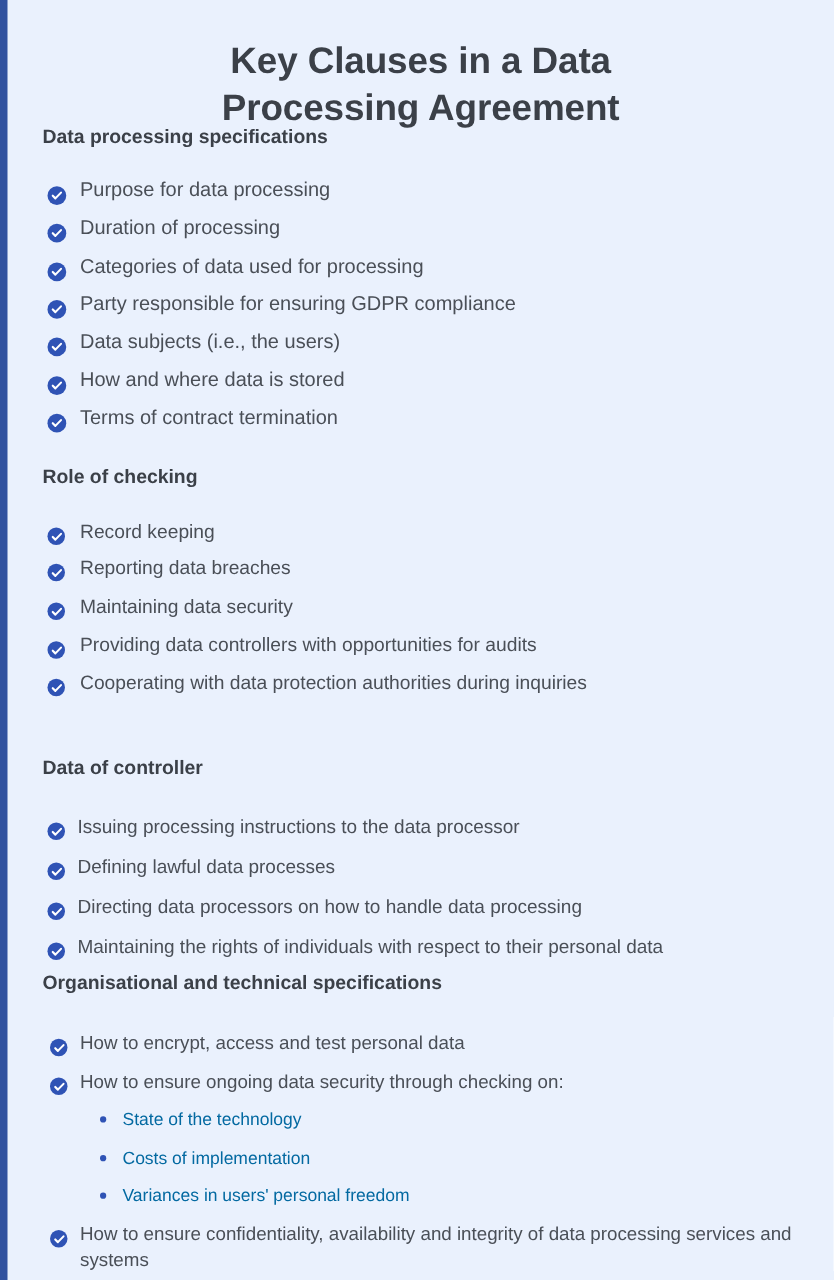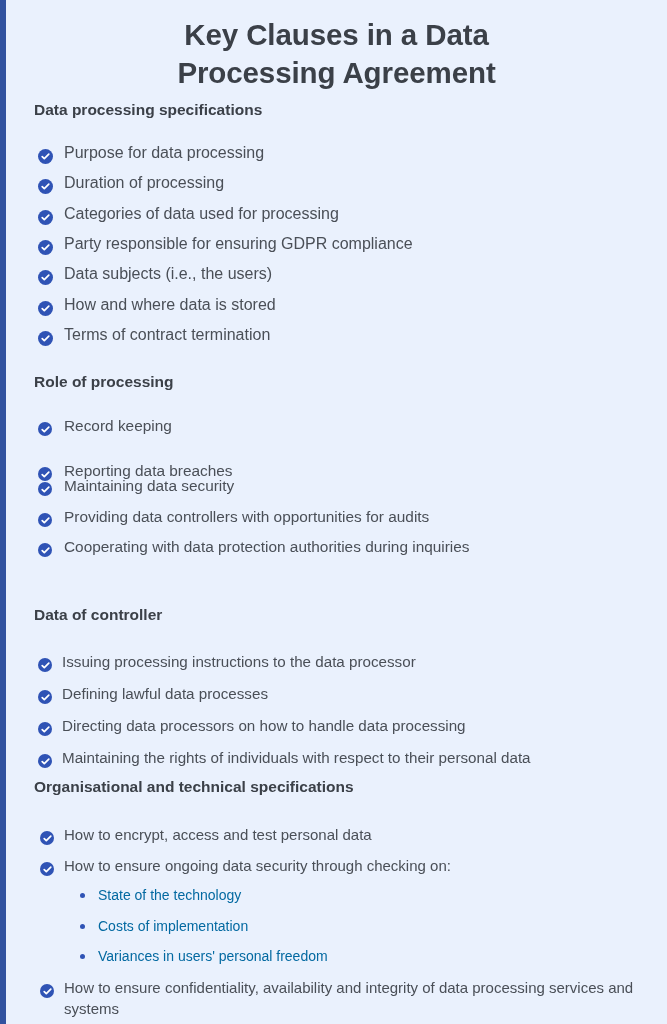--- a/index.html
+++ b/index.html
@@ -28,21 +28,21 @@
   }
   #content {
     position: absolute;
     left: 6px;
     top: 0;
     right: 0;
     bottom: 0;
     padding: 0;
   }
   .title {
-    margin: 2px;
+    margin: 16px;
     padding: 14px 40px 0 40px;
     text-align: center;
     font-size: 29.5px;
     font-weight: bold;
     line-height: 38px;
     color: #3b4048;
     letter-spacing: -0.1px;
   }
   .section {
     padding: 0 10px 0 0;
@@ -170,31 +170,31 @@
               <span class="check" style="top: 7px; left: 32px; width: 15px; height: 15px;">
                 <svg width="11" height="11" viewBox="0 0 11 11" aria-hidden="true">
                   <path d="M2.2 5.6 L4.3 7.7 L8.8 3.1" fill="none" stroke="#ffffff" stroke-width="1.7" stroke-linecap="round" stroke-linejoin="round"></path>
                 </svg>
               </span>
               <span class="itxt">Terms of contract termination</span>
             </li>
           </ul>
         </div>
         <div class="section" style="position: absolute; left: 0px; right: 0px; top: 372px;">
-          <div class="section-heading">Role of processing</div>
+          <div class="section-heading">Role of checking</div>
           <ul class="items" style="position: relative; margin-top: 23px; height: 181.2px;">
             <li class="item" style="position: absolute; left: 0px; right: 8px; top: 0px; font-size: 15.4px; line-height: 21px; padding-left: 58px;">
               <span class="check" style="top: 7px; left: 32px; width: 14px; height: 14px;">
                 <svg width="11" height="11" viewBox="0 0 11 11" aria-hidden="true">
                   <path d="M2.2 5.6 L4.3 7.7 L8.8 3.1" fill="none" stroke="#ffffff" stroke-width="1.7" stroke-linecap="round" stroke-linejoin="round"></path>
                 </svg>
               </span>
               <span class="itxt">Record keeping</span>
             </li>
-            <li class="item" style="position: absolute; left: 0px; right: 8px; top: 45px; font-size: 15.4px; line-height: 21px; padding-left: 58px;">
+            <li class="item" style="position: absolute; left: 0px; right: 8px; top: 29px; font-size: 15.4px; line-height: 21px; padding-left: 58px;">
               <span class="check" style="top: 7px; left: 32px; width: 14px; height: 14px;">
                 <svg width="11" height="11" viewBox="0 0 11 11" aria-hidden="true">
                   <path d="M2.2 5.6 L4.3 7.7 L8.8 3.1" fill="none" stroke="#ffffff" stroke-width="1.7" stroke-linecap="round" stroke-linejoin="round"></path>
                 </svg>
               </span>
               <span class="itxt">Reporting data breaches</span>
             </li>
             <li class="item" style="position: absolute; left: 0px; right: 8px; top: 60.4px; font-size: 15.4px; line-height: 21px; padding-left: 58px;">
               <span class="check" style="top: 7px; left: 32px; width: 14px; height: 14px;">
                 <svg width="11" height="11" viewBox="0 0 11 11" aria-hidden="true">

